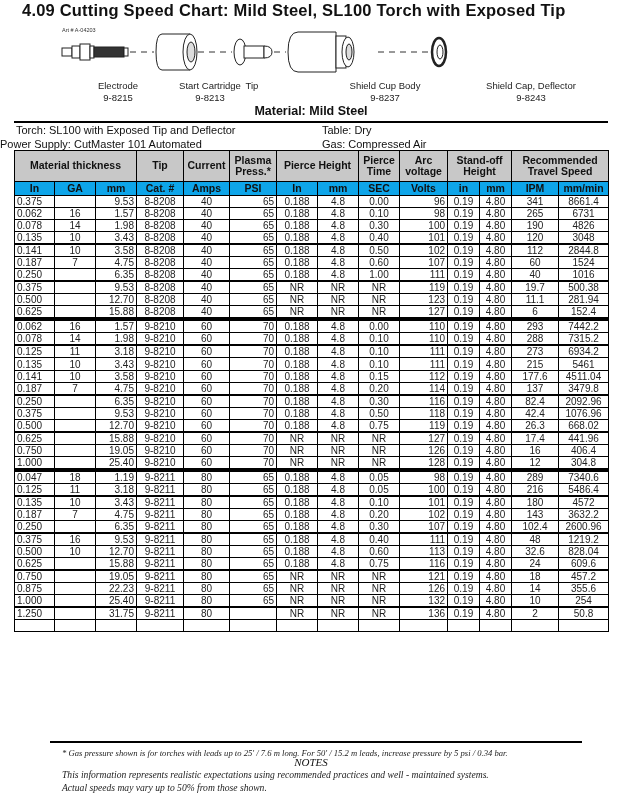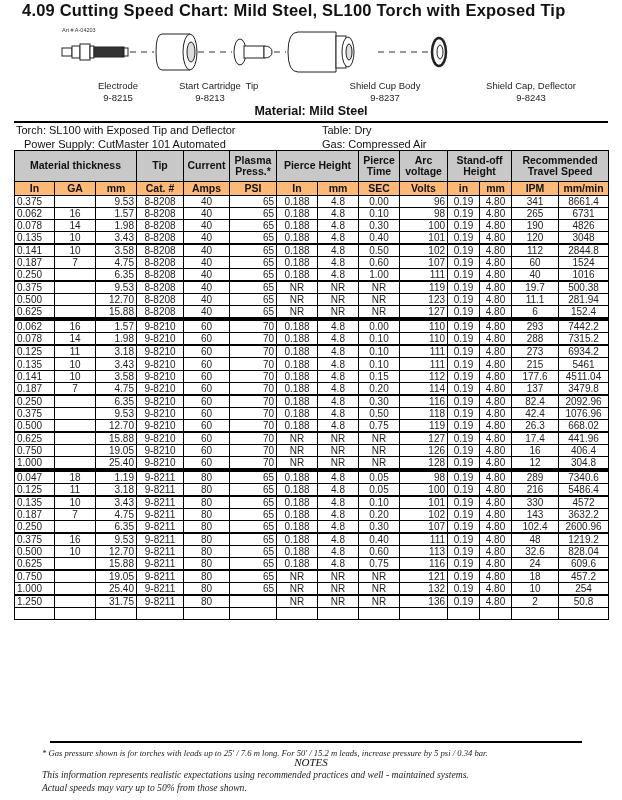--- a/index.html
+++ b/index.html
@@ -8,29 +8,29 @@
   .title { position: absolute; left: 22px; top: 1px; font-size: 16.5px; font-weight: bold; letter-spacing: 0.2px; white-space: nowrap; }
   .diagram { position: absolute; left: 0; top: 20px; width: 622px; height: 86px; padding-left: 20px; }
   .art { position: absolute; left: 62px; top: 7px; font-size: 5.5px; color: #333; }
   .part-label { position: absolute; font-size: 9.5px; text-align: center; color: #222; line-height: 12px; white-space: nowrap; }
   .material { position: absolute; left: 0; width: 622px; top: 104px; text-align: center; font-size: 12.5px; font-weight: bold; }
   .rule { position: absolute; left: 14px; width: 594px; top: 121px; height: 2px; background: #000; }
   .meta { position: absolute; font-size: 11px; white-space: nowrap; }
   table { position: absolute; left: 14px; top: 150px; width: 594px; border-collapse: collapse; table-layout: fixed; font-size: 10px; padding-left: 27px; }
   td, th { border: 1px solid #000; padding: 0 2px; height: 12.1px; line-height: 11px; white-space: nowrap; overflow: hidden; }
   thead th { background: #c8c8c8; font-weight: bold; text-align: center; font-size: 10.5px; line-height: 11.5px; }
-  thead tr.units th { background: #fdba74; height: 14px; }
+  thead tr.units th { background: #0ea5e9; height: 14px; }
   td { text-align: center; color: #222; }
   td.l { text-align: left; }
   td.r { text-align: right; }
   tr.grp-start td { border-top: 2px solid #000; }
   tr.big-start td { border-top: 4px solid #000; }
   .notes-h { position: absolute; left: 0; width: 622px; top: 756px; text-align: center; font-family: "Liberation Serif", serif; font-style: italic; font-size: 11px; }
   .notes-rule { position: absolute; left: 50px; width: 532px; top: 741px; height: 2px; background: #000; }
-  .note { position: absolute; left: 42px; width: 540px; font-family: "Liberation Serif", serif; font-style: italic; font-size: 8.6px; color: #222; white-space: nowrap; }
+  .note { position: absolute; left: 62px; width: 540px; font-family: "Liberation Serif", serif; font-style: italic; font-size: 8.6px; color: #222; white-space: nowrap; }
   .note2 { font-size: 9.6px; line-height: 13px; }
 </style>
 </head>
 <body>
 
 <div class="title">4.09 Cutting Speed Chart: Mild Steel, SL100 Torch with Exposed Tip</div>
 
 <div class="diagram">
   <div class="art">Art # A-04203</div>
   <svg width="622" height="60" style="position:absolute;left:0;top:0">
@@ -93,21 +93,21 @@
   </div>
   <div class="part-label" style="left:476px;top:60px;width:110px">
     <div>Shield Cap, Deflector</div>
       <div>9-8243</div>
   </div>
 </div>
 
 <div class="material">Material:  Mild Steel</div>
 <div class="rule"></div>
 <div class="meta" style="left:16px;top:124px">Torch:  SL100 with Exposed Tip and Deflector</div>
-<div class="meta" style="left:24px;top:138px">Power Supply:  CutMaster 101 Automated</div>
+<div class="meta" style="left:0;top:138px">Power Supply:  CutMaster 101 Automated</div>
 <div class="meta" style="left:322px;top:124px">Table: Dry</div>
 <div class="meta" style="left:322px;top:138px">Gas: Compressed Air</div>
 
 <table>
   <colgroup>
     <col style="width:40px">
       <col style="width:41px">
       <col style="width:41px">
       <col style="width:47px">
       <col style="width:46px">
@@ -541,21 +541,21 @@
         <td class="r">3.43</td>
         <td>9-8211</td>
         <td>80</td>
         <td class="r">65</td>
         <td>0.188</td>
         <td>4.8</td>
         <td>0.10</td>
         <td class="r">101</td>
         <td>0.19</td>
         <td>4.80</td>
-        <td>330</td>
+        <td>180</td>
         <td>4572</td>
       </tr>
       <tr>
         <td class="l">0.187</td>
         <td>7</td>
         <td class="r">4.75</td>
         <td>9-8211</td>
         <td>80</td>
         <td class="r">65</td>
         <td>0.188</td>
@@ -639,20 +639,36 @@
         <td>80</td>
         <td class="r">65</td>
         <td>NR</td>
         <td>NR</td>
         <td>NR</td>
         <td class="r">121</td>
         <td>0.19</td>
         <td>4.80</td>
         <td>18</td>
         <td>457.2</td>
+      </tr>
+      <tr>
+        <td class="l">0.875</td>
+        <td></td>
+        <td class="r">22.23</td>
+        <td>9-8211</td>
+        <td>80</td>
+        <td class="r">65</td>
+        <td>NR</td>
+        <td>NR</td>
+        <td>NR</td>
+        <td class="r">126</td>
+        <td>0.19</td>
+        <td>4.80</td>
+        <td>14</td>
+        <td>355.6</td>
       </tr>
       <tr>
         <td class="l">1.000</td>
         <td></td>
         <td class="r">25.40</td>
         <td>9-8211</td>
         <td>80</td>
         <td class="r">65</td>
         <td>NR</td>
         <td>NR</td>

